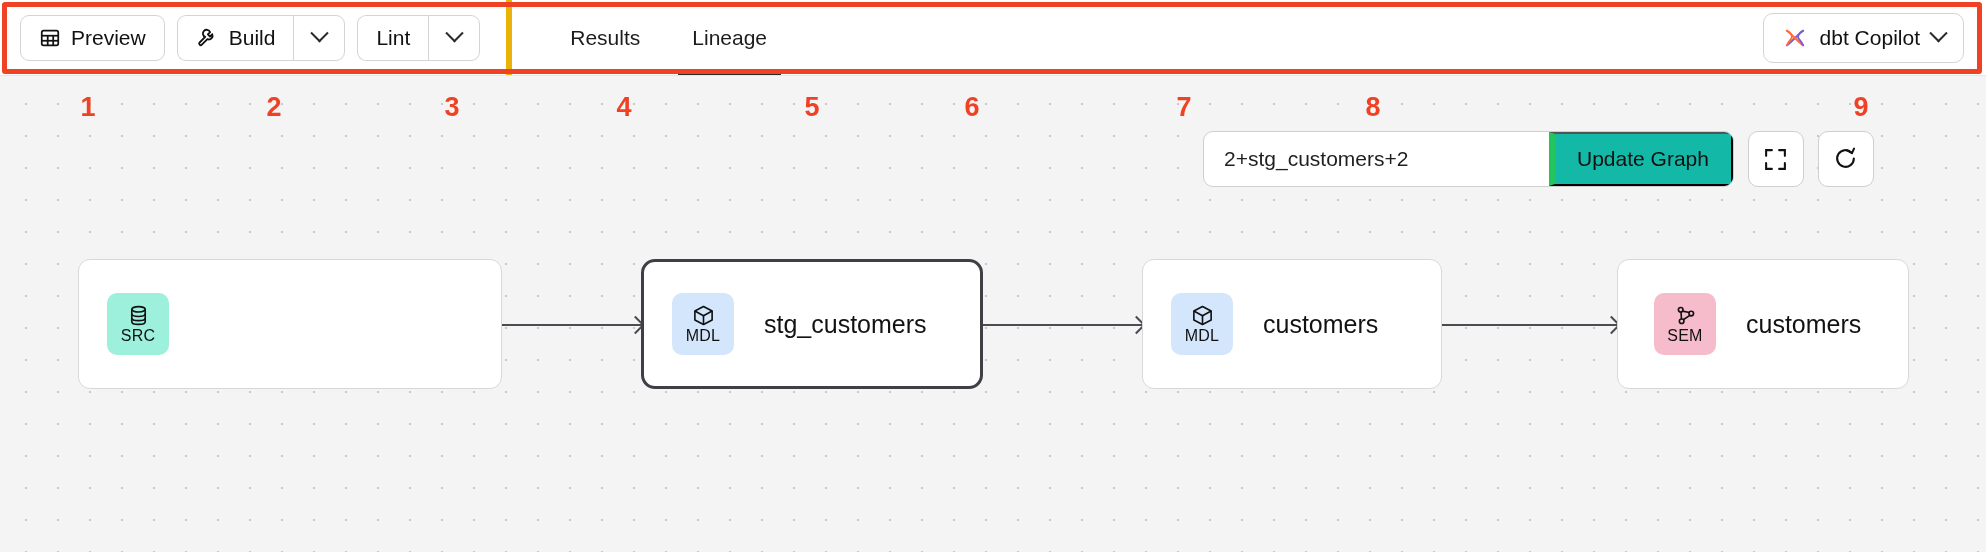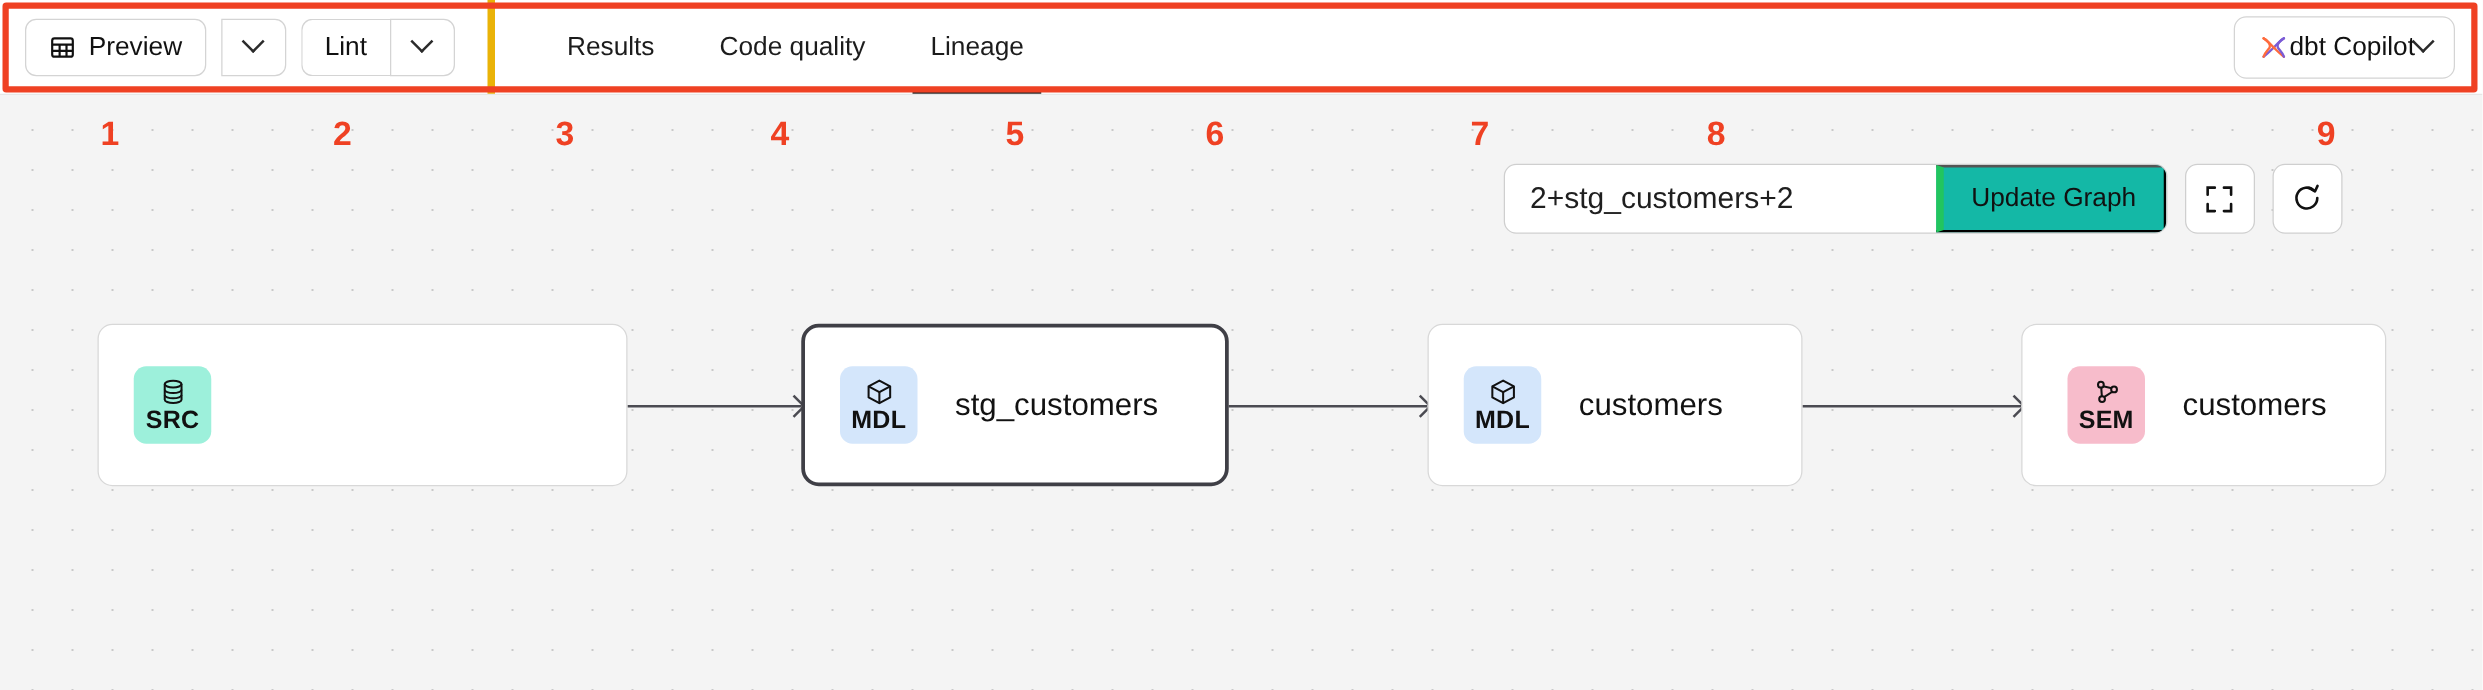--- a/index.html
+++ b/index.html
@@ -60,21 +60,21 @@
     font-size: 21px; color: #1c1c1c; cursor: pointer;
     white-space: nowrap;
   }
   .tab.active::after {
     content: ""; position: absolute; left: 12px; right: 12px; bottom: 0;
     height: 3px; background: #2b2b2b;
   }
 
   .tb-right { margin-left: auto; padding-right: 22px; display:flex; align-items:center; }
   .copilot {
-    display: inline-flex; align-items: center; 
+    display: inline-flex; align-items: center; gap: 12px;
     height: 50px; padding: 0 18px;
     border: 1px solid #d4d4d4; border-radius: 10px;
     background: #ffffff; font-size: 21px; color: #111; cursor: pointer;
   }
 
   
   .anno-box {
     position: absolute; left: 2px; top: 2px;
     width: 1980px; height: 72px;
     border: 5px solid #ef4123;
@@ -107,21 +107,21 @@
     display: flex; align-items: center; gap: 14px;
   }
   .query-group {
     display: flex; align-items: stretch;
     background: #ffffff;
     border: 1px solid #cfcfcf; border-radius: 10px;
     height: 56px; overflow: hidden;
   }
   .query-input {
     width: 345px; border: none; outline: none;
-    padding: 0 20px; font-size: 24px; color: #1f1f1f;
+    padding: 0 20px; font-size: 21px; color: #1f1f1f;
     background: transparent; font-family: "Liberation Sans", sans-serif;
   }
   .update-btn {
     display: flex; align-items: center; padding: 0 22px;
     border-left: 6px solid #22c55e;
     font-size: 21px; color: #111; background:#14b8a6; cursor: pointer;
     white-space: nowrap;
   }
   .sq-btn {
     width: 56px; height: 56px;
@@ -143,21 +143,21 @@
   .node.selected {
     border: 3px solid #3f3f46;
     border-radius: 14px;
   }
   .badge {
     width: 62px; height: 62px; border-radius: 10px;
     display: flex; flex-direction: column;
     align-items: center; justify-content: center;
     gap: 1px; flex: none;
   }
-  .badge-text { font-size: 20px; font-weight: 700; color: #111; letter-spacing: .2px; line-height: 1; }
+  .badge-text { font-size: 16px; font-weight: 400; color: #111; letter-spacing: .2px; line-height: 1; }
   .node-label { font-size: 25px; color: #121212; white-space: nowrap; }
 
   .edge { position: absolute; height: 2px; background: #4b4b52; }
   .edge::after {
     content: ""; position: absolute; right: -1px; top: 50%;
     width: 11px; height: 11px;
     border-top: 2px solid #4b4b52; border-right: 2px solid #4b4b52;
     transform: translateY(-50%) rotate(45deg);
   }
 </style>
@@ -178,41 +178,46 @@
             <line x1="3" y1="15" x2="21" y2="15"></line>
             <line x1="9.5" y1="9.5" x2="9.5" y2="20"></line>
             <line x1="15.5" y1="9.5" x2="15.5" y2="20"></line>
           </svg>
         </span>
         <span>Preview</span>
       </button>
 
 
       <span class="split">
+        <button class="btn btn-main">
+          <span>
+            <svg class="icon-svg" width="23" height="23" viewBox="0 0 24 24" fill="none" stroke="#111" stroke-width="1.9" stroke-linecap="round" stroke-linejoin="round">
+              <path d="M14.7 6.3a3.9 3.9 0 1 0-5.1 5.1L3.8 17.2a1.6 1.6 0 0 0 2.3 2.3l5.8-5.8a3.9 3.9 0 0 0 5.1-5.1l-2.4 2.4-2.2-2.2 2.3-2.5z"></path>
+            </svg>
+          </span>
+          <span>Build</span>
+        </button>
         <button class="btn btn-caret">
           <span class="caret"></span>
         </button>
       </span>
 
       <span class="split">
         <button class="btn btn-main">
           <span>Lint</span>
         </button>
         <button class="btn btn-caret">
           <span class="caret"></span>
         </button>
       </span>
     </div>
 
     <div class="tabs">
       <div class="tab">
         <span>Results</span>
-      </div>
-      <div class="tab">
-        <span>Code quality</span>
       </div>
       <div class="tab active">
         <span>Lineage</span>
       </div>
     </div>
 
     <div class="tb-right">
       <button class="copilot">
         <span>
           <svg class="icon-svg" width="26" height="26" viewBox="0 0 32 32" fill="none" stroke-width="2.4" stroke-linecap="round">

